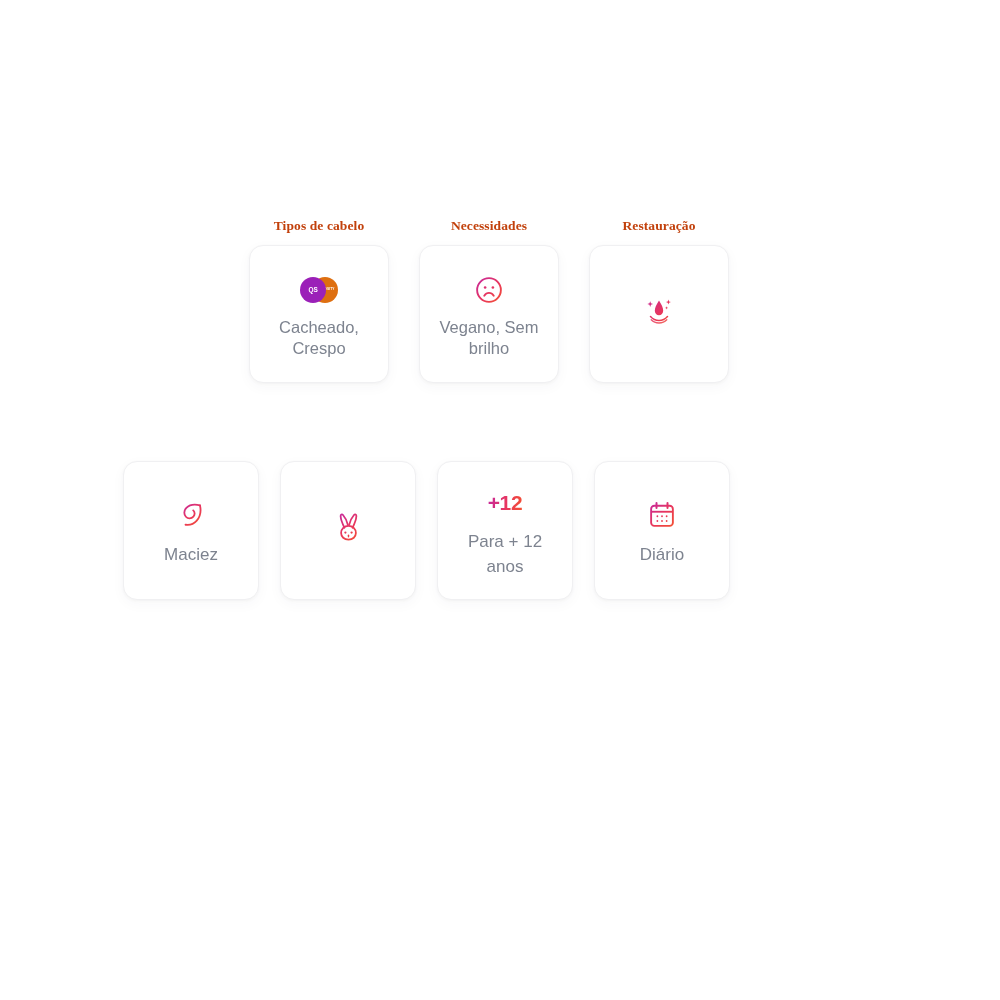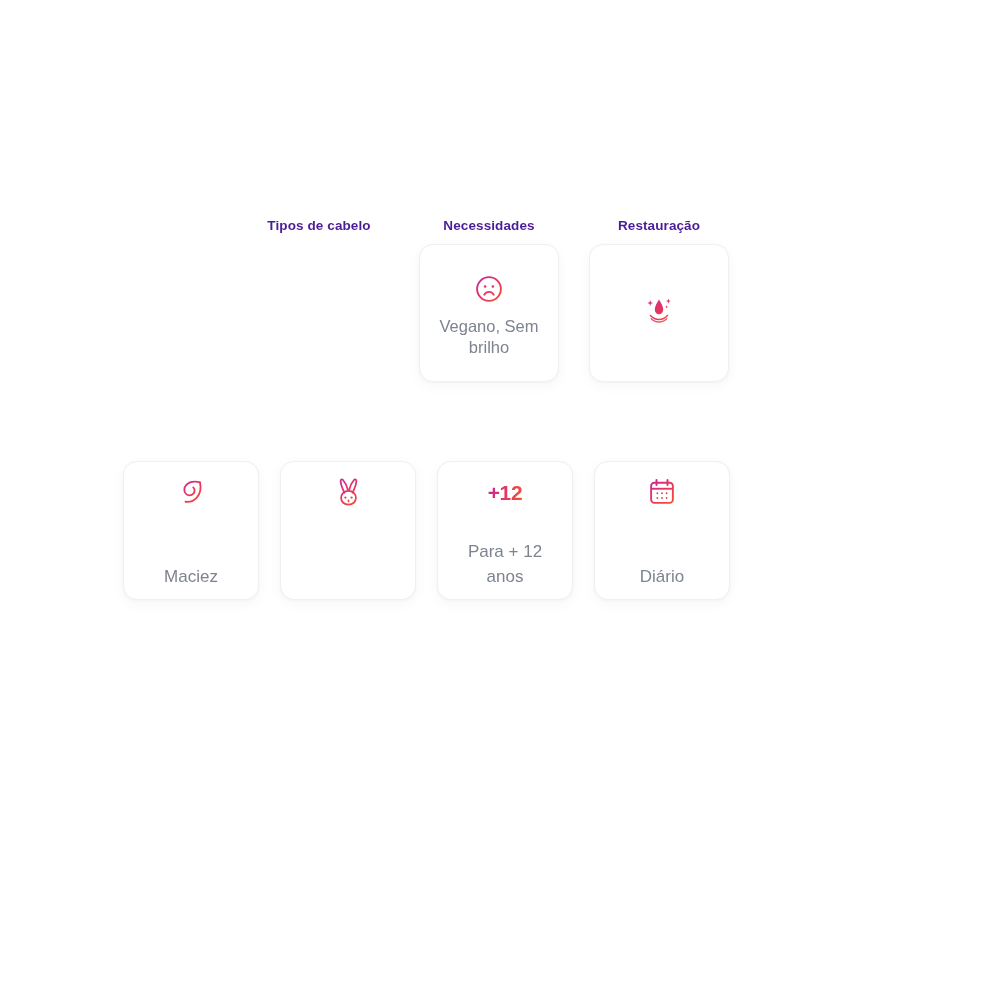--- a/index.html
+++ b/index.html
@@ -33,25 +33,26 @@
   .top-group {
     width: 140px;
     display: flex;
     flex-direction: column;
     align-items: center;
   }
 
   .group-title {
     font-size: 13.5px;
     font-weight: 700;
-    color: #4c1d95;
+    color: #c2410c;
     letter-spacing: 0.1px;
     margin-bottom: 11px;
     white-space: nowrap;
     text-align: center;
+    font-family: Liberation Serif, serif;
   }
 
   
   .card {
     box-sizing: border-box;
     background: #ffffff;
     border: 1px solid #f0f0f2;
     border-radius: 14px;
     box-shadow: 0 1px 3px rgba(60, 60, 80, 0.045),
                 0 4px 14px rgba(60, 60, 80, 0.035);
@@ -64,21 +65,20 @@
   .card-top {
     width: 140px;
     height: 138px;
     padding: 10px 2px;
   }
 
   .card-bottom {
     width: 136px;
     height: 139px;
     padding: 10px 2px;
-    justify-content: space-between;
   }
 
   .card-icon {
     height: 40px;
     display: flex;
     align-items: center;
     justify-content: center;
     margin-bottom: 7px;
   }
 
@@ -165,20 +165,34 @@
 </style>
 </head>
 <body>
 
 <div id="stage">
 
   <div class="top-section">
 
     <div class="top-group">
       <div class="group-title">Tipos de cabelo</div>
+      <div class="card card-top">
+        <div class="card-icon">
+          <div class="hairtype-logo">
+            <div class="circ orange">
+              <span class="glyph tiny">CURIOSITY</span>
+            </div>
+            <div class="circ purple">
+              <span class="glyph">QS</span>
+            </div>
+          </div>
+        </div>
+        <div class="card-label">Cacheado,
+Crespo</div>
+      </div>
     </div>
 
     <div class="top-group">
       <div class="group-title">Necessidades</div>
       <div class="card card-top">
         <div class="card-icon">
           <svg width="30" height="30" viewBox="0 0 24 24" fill="none">
             <defs>
               <linearGradient id="gSad" x1="2" y1="2" x2="22" y2="22" gradientUnits="userSpaceOnUse">
                 <stop offset="0" stop-color="#c5289e"></stop>

